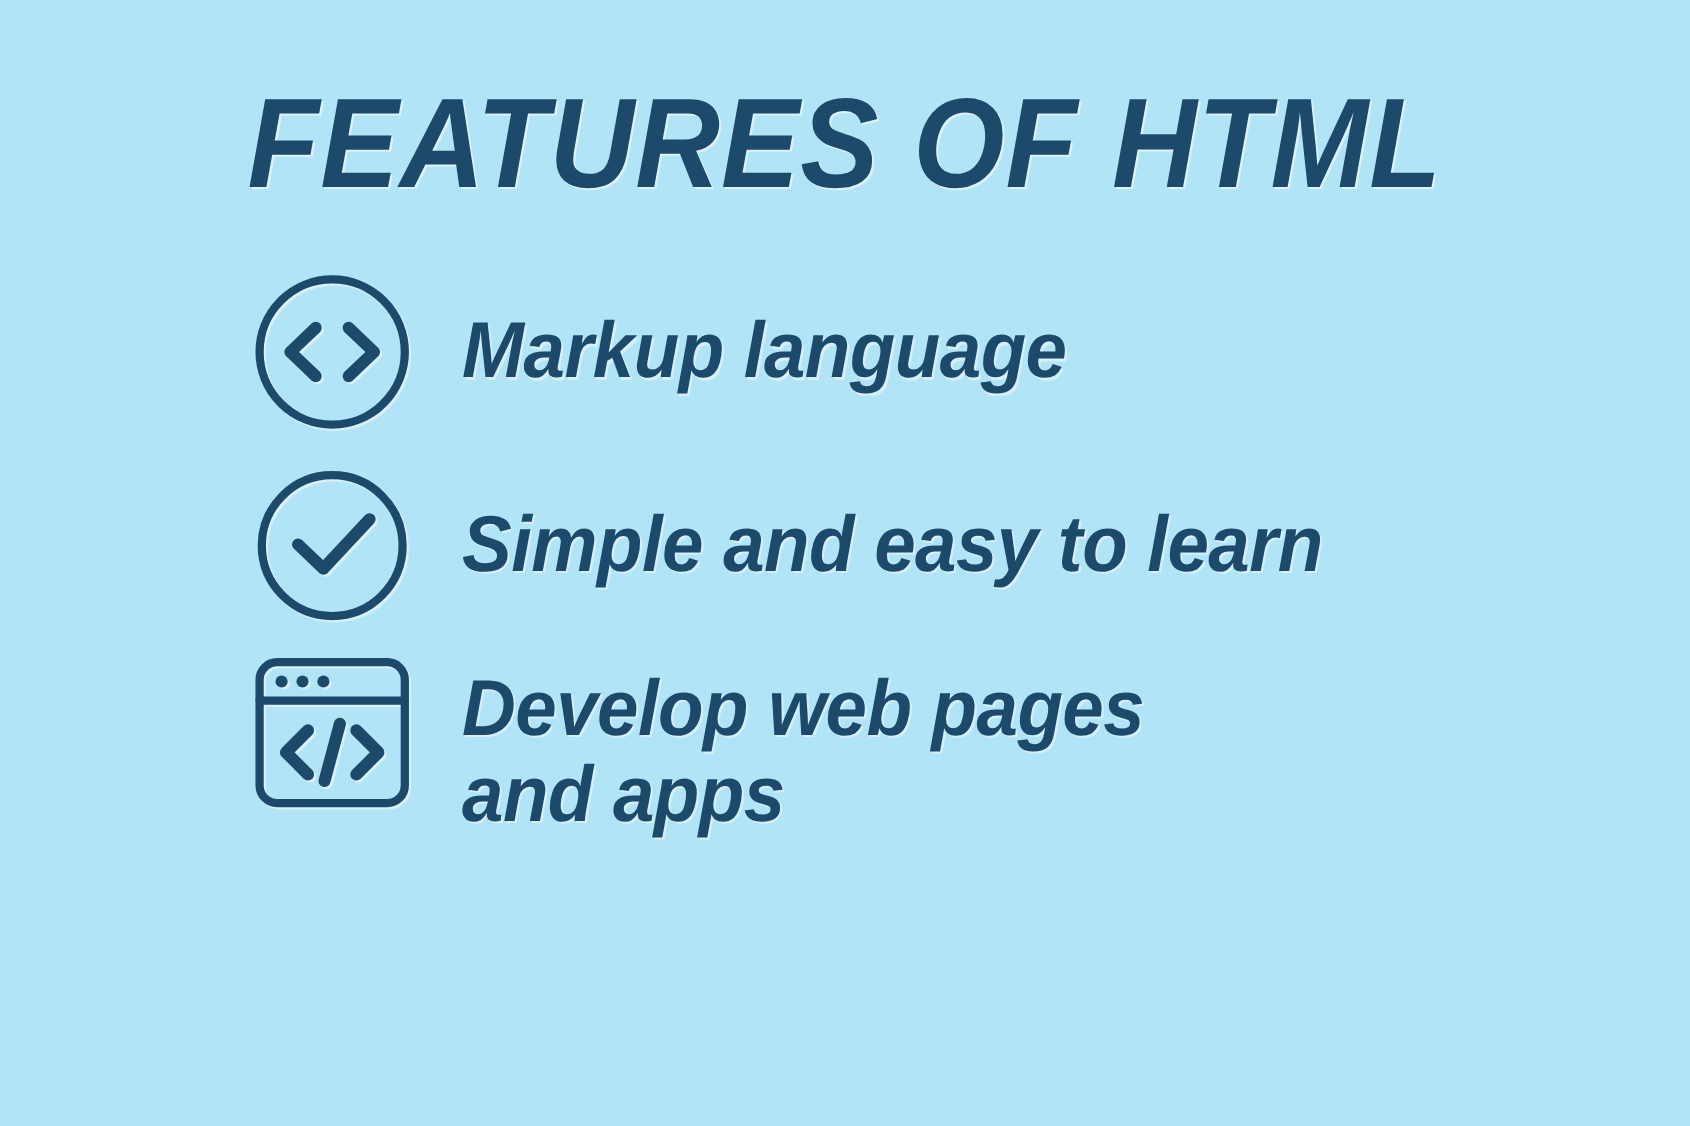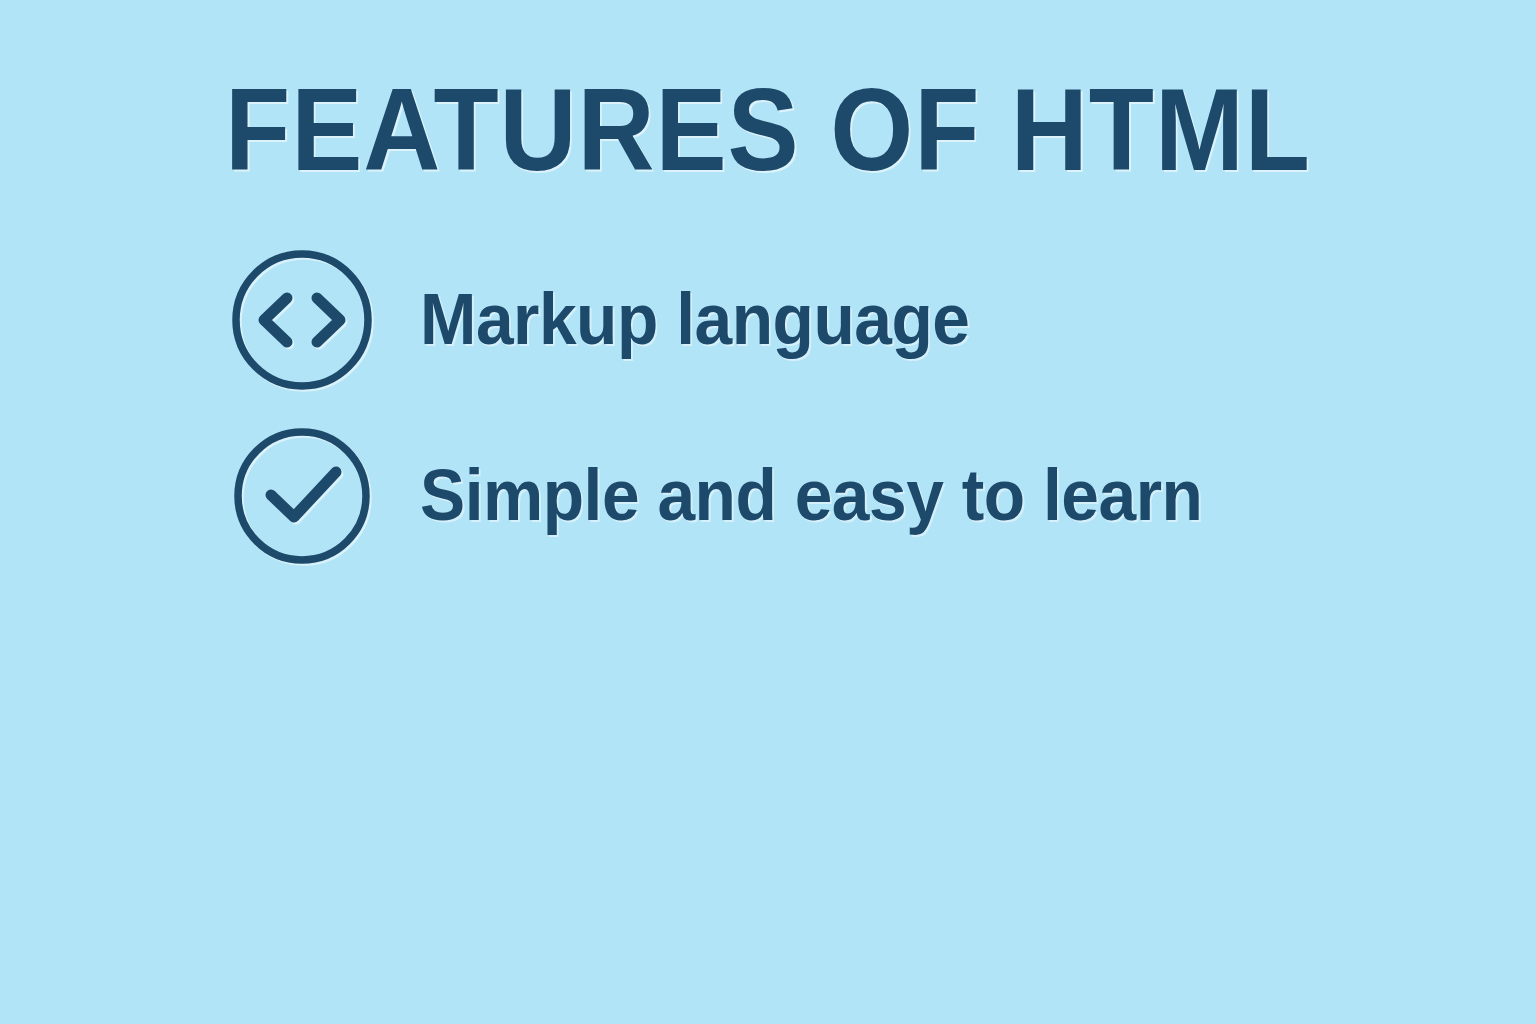--- a/index.html
+++ b/index.html
@@ -14,20 +14,21 @@
     background: #b2e4f7;
     font-family: "Liberation Sans", sans-serif;
     -webkit-font-smoothing: antialiased;
   }
 
   #infographic {
     position: relative;
     width: 1536px;
     height: 1024px;
     background: #b2e4f7;
+    font-style: italic;
   }
 
   
   #title {
     position: absolute;
     left: 0;
     top: 72px;
     width: 1536px;
     text-align: center;
     font-family: "Liberation Sans", sans-serif;
@@ -136,15 +137,31 @@
     <div class="feature-row">
       <span class="feature-icon">
         <svg viewBox="0 0 148 148" xmlns="http://www.w3.org/2000/svg" aria-hidden="true">
           <circle class="stroke" cx="74" cy="74" r="64" style="stroke: rgb(29, 74, 107);"></circle>
           <polyline class="stroke-thick" points="43,73 66,95 108,50" style="stroke: rgb(29, 74, 107);"></polyline>
         </svg>
       </span>
       <span class="feature-label" style="color: rgb(29, 74, 107);">Simple and easy to learn</span>
     </div>
 
+    <div class="feature-row two-line">
+      <span class="feature-icon">
+        <svg viewBox="0 0 148 148" xmlns="http://www.w3.org/2000/svg" aria-hidden="true">
+          <rect class="stroke" x="8" y="10" width="132" height="128" rx="16" ry="16" style="stroke: rgb(29, 74, 107);"></rect>
+          <line class="stroke" x1="8" y1="45" x2="140" y2="45" style="stroke: rgb(29, 74, 107);"></line>
+          <circle class="solid" cx="28" cy="27.5" r="5.5" style="fill: rgb(29, 74, 107);"></circle>
+          <circle class="solid" cx="47" cy="27.5" r="5.5" style="fill: rgb(29, 74, 107);"></circle>
+          <circle class="solid" cx="66" cy="27.5" r="5.5" style="fill: rgb(29, 74, 107);"></circle>
+          <polyline class="stroke-thick" points="52,72 32,92 52,112" style="stroke: rgb(29, 74, 107);"></polyline>
+          <polyline class="stroke-thick" points="96,72 116,92 96,112" style="stroke: rgb(29, 74, 107);"></polyline>
+          <line class="stroke-thick" x1="81" y1="66" x2="67" y2="118" style="stroke: rgb(29, 74, 107);"></line>
+        </svg>
+      </span>
+      <span class="feature-label" style="color: rgb(29, 74, 107);">Develop web pages
+and apps</span>
+    </div>
 
   </div>
 </div>
 
 </body></html>

